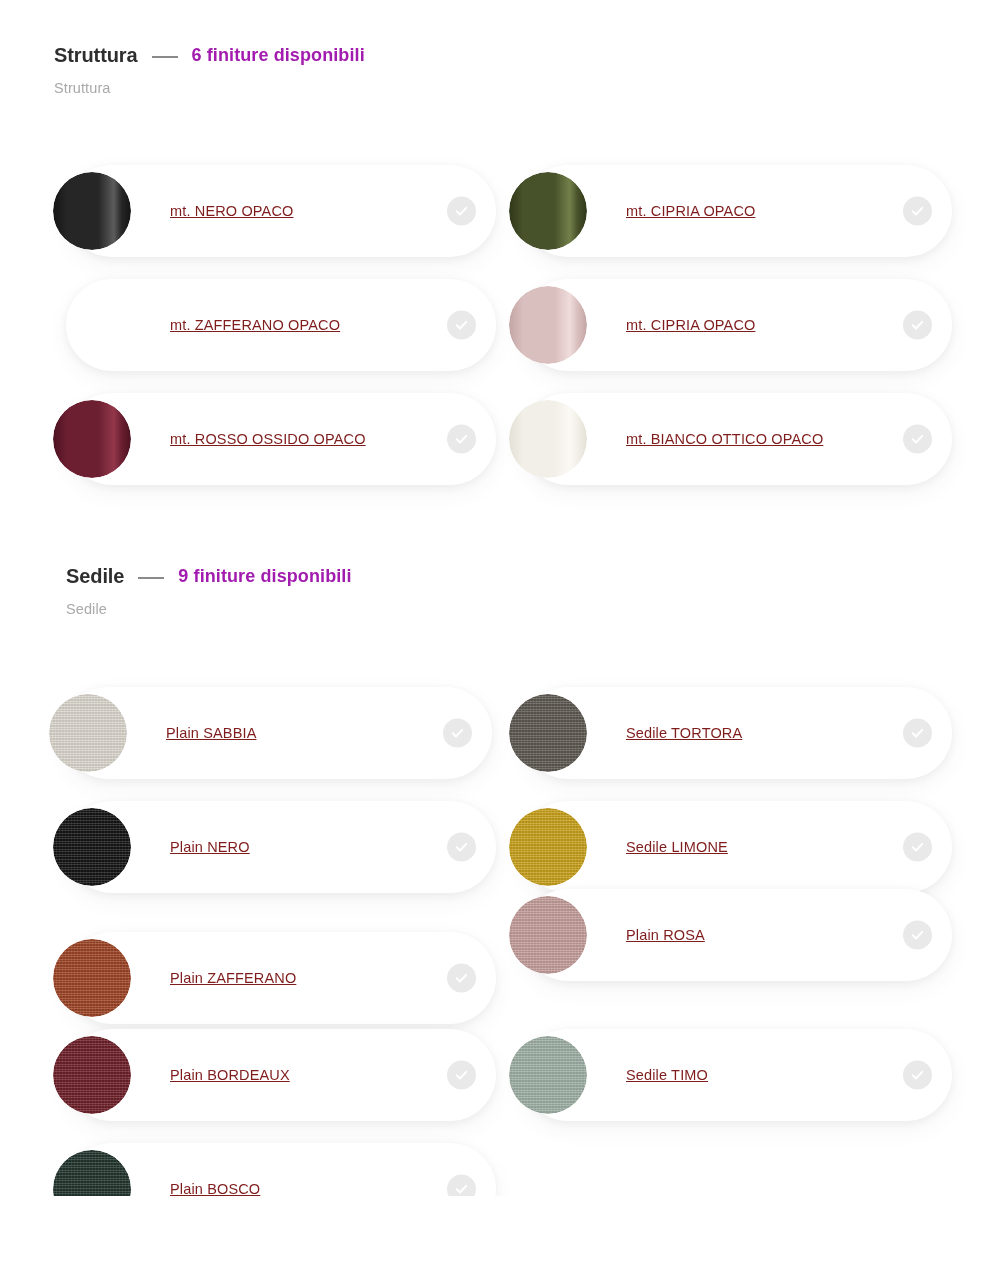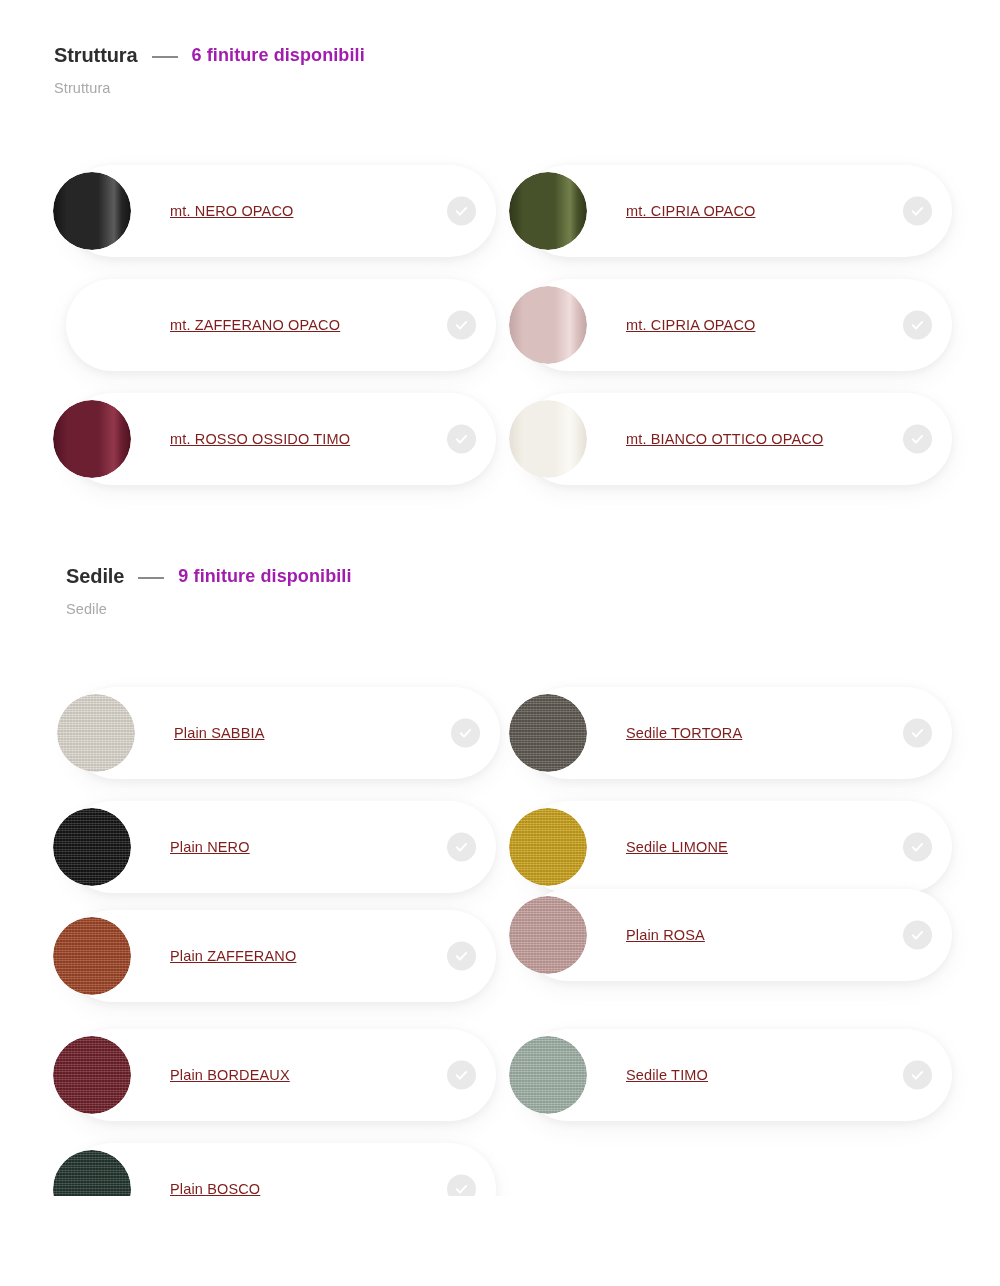--- a/index.html
+++ b/index.html
@@ -197,21 +197,21 @@
           <span class="check">
             <svg width="15" height="15" viewBox="0 0 24 24" fill="none" stroke="#ffffff" stroke-width="3.2" stroke-linecap="round" stroke-linejoin="round">
               <polyline points="4.5,12.5 9.5,17.5 19.5,7"></polyline>
             </svg>
           </span>
         </div>
         <div class="option-card" style="left: 66px; top: 393px;">
           <div class="swatch-wrap">
             <div class="swatch metallic" style="background: linear-gradient(90deg, rgb(76, 17, 32) 0%, rgb(107, 31, 49) 18%, rgb(107, 31, 49) 58%, rgb(147, 55, 75) 78%, rgb(107, 31, 49) 88%, rgb(76, 17, 32) 100%);"></div>
           </div>
-          <span class="option-label">mt. ROSSO OSSIDO TIMO</span>
+          <span class="option-label">mt. ROSSO OSSIDO OPACO</span>
           <span class="check">
             <svg width="15" height="15" viewBox="0 0 24 24" fill="none" stroke="#ffffff" stroke-width="3.2" stroke-linecap="round" stroke-linejoin="round">
               <polyline points="4.5,12.5 9.5,17.5 19.5,7"></polyline>
             </svg>
           </span>
         </div>
         <div class="option-card" style="left: 522px; top: 393px;">
           <div class="swatch-wrap">
             <div class="swatch metallic" style="background: linear-gradient(90deg, rgb(228, 224, 214) 0%, rgb(242, 239, 232) 18%, rgb(242, 239, 232) 58%, rgb(251, 249, 244) 78%, rgb(242, 239, 232) 88%, rgb(228, 224, 214) 100%);"></div>
           </div>
@@ -225,21 +225,21 @@
       </div>
       <div class="section" style="top: 565px; margin-left: 12px;">
         <div class="section-head">
           <span class="section-title">Sedile</span>
           <span class="section-dash"></span>
           <span class="section-count">9 finiture disponibili</span>
         </div>
         <div class="section-sub">Sedile</div>
       </div>
       <div class="section" style="top: 0px;">
-        <div class="option-card" style="left: 70px; top: 687px;">
+        <div class="option-card" style="left: 62px; top: 687px;">
           <div class="swatch-wrap">
             <div class="swatch fabric" style="background: rgb(219, 215, 206);"></div>
           </div>
           <span class="option-label">Plain SABBIA</span>
           <span class="check">
             <svg width="15" height="15" viewBox="0 0 24 24" fill="none" stroke="#ffffff" stroke-width="3.2" stroke-linecap="round" stroke-linejoin="round">
               <polyline points="4.5,12.5 9.5,17.5 19.5,7"></polyline>
             </svg>
           </span>
         </div>
@@ -269,21 +269,21 @@
           <div class="swatch-wrap">
             <div class="swatch fabric" style="background: rgb(200, 161, 29);"></div>
           </div>
           <span class="option-label">Sedile LIMONE</span>
           <span class="check">
             <svg width="15" height="15" viewBox="0 0 24 24" fill="none" stroke="#ffffff" stroke-width="3.2" stroke-linecap="round" stroke-linejoin="round">
               <polyline points="4.5,12.5 9.5,17.5 19.5,7"></polyline>
             </svg>
           </span>
         </div>
-        <div class="option-card" style="left: 66px; top: 910px;">
+        <div class="option-card" style="left: 66px; top: 932px;">
           <div class="swatch-wrap">
             <div class="swatch fabric" style="background: rgb(156, 69, 38);"></div>
           </div>
           <span class="option-label">Plain ZAFFERANO</span>
           <span class="check">
             <svg width="15" height="15" viewBox="0 0 24 24" fill="none" stroke="#ffffff" stroke-width="3.2" stroke-linecap="round" stroke-linejoin="round">
               <polyline points="4.5,12.5 9.5,17.5 19.5,7"></polyline>
             </svg>
           </span>
         </div>

